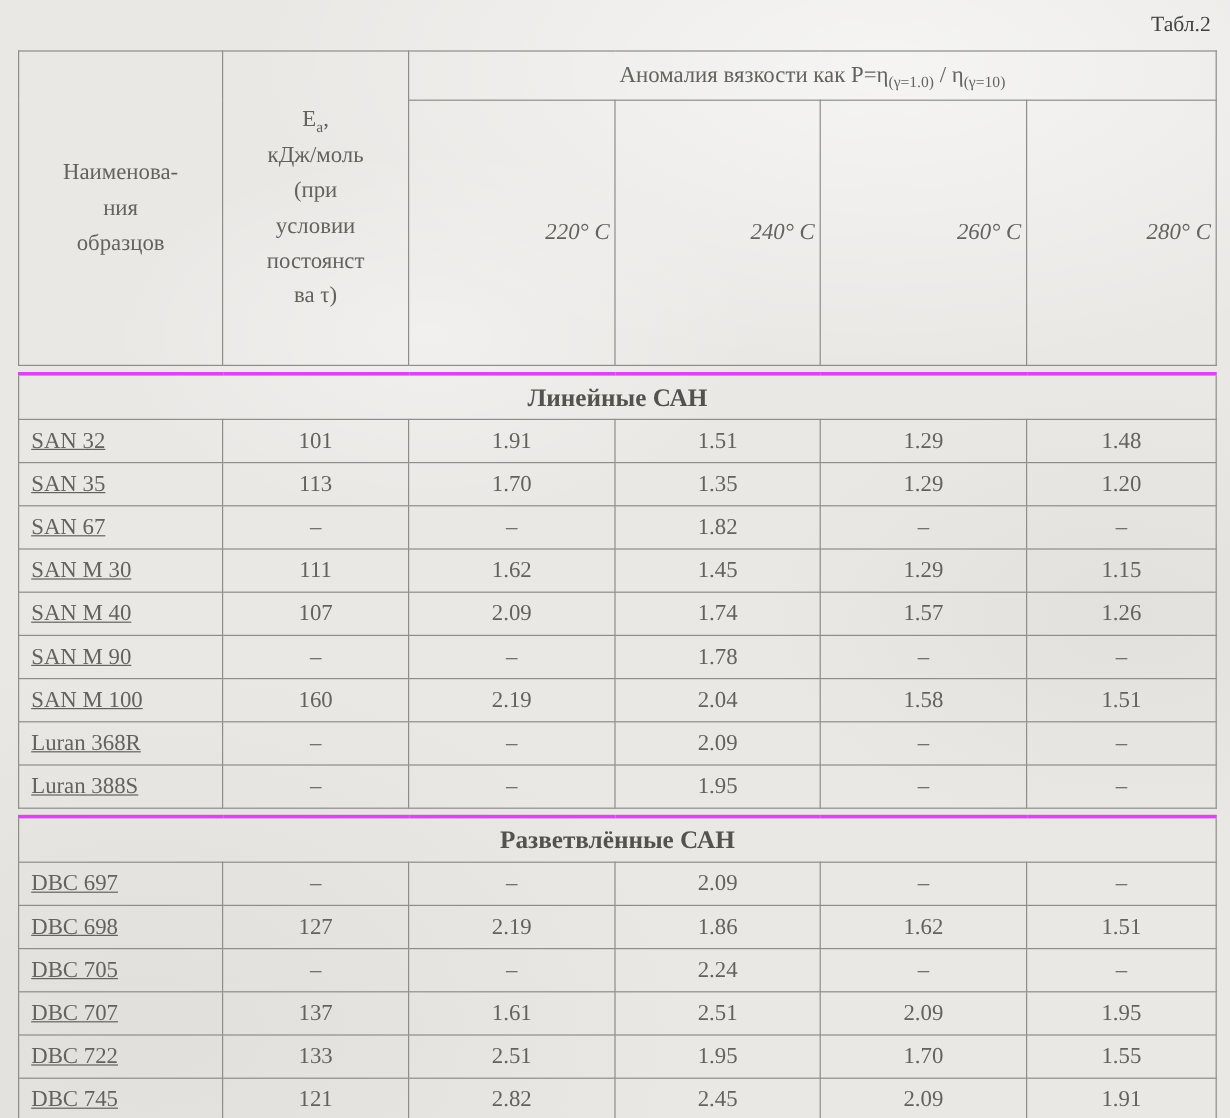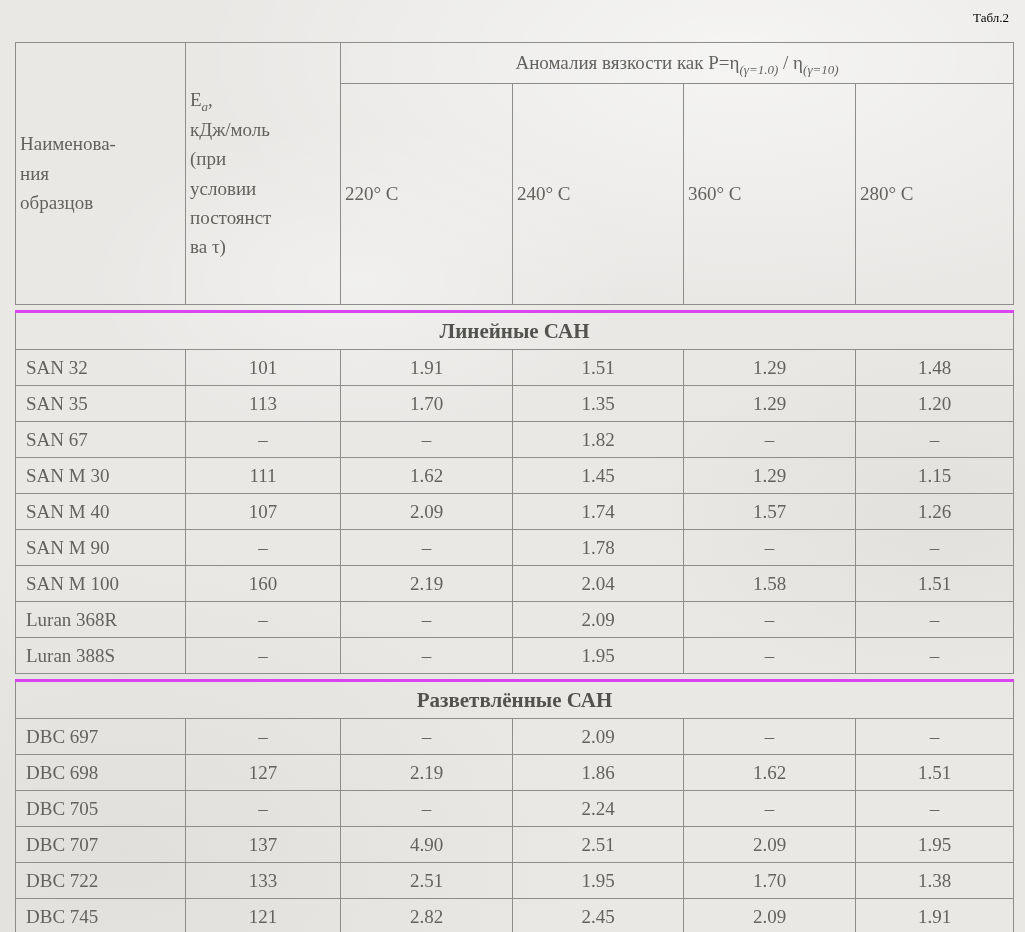--- a/index.html
+++ b/index.html
@@ -17,55 +17,54 @@
       radial-gradient(900px 420px at 72% 6%, rgba(255,255,255,0.55), rgba(255,255,255,0) 60%),
       radial-gradient(760px 520px at 12% 92%, rgba(110,110,100,0.07), rgba(0,0,0,0) 60%),
       radial-gradient(520px 320px at 92% 55%, rgba(110,110,100,0.06), rgba(0,0,0,0) 60%),
       radial-gradient(420px 240px at 35% 30%, rgba(255,255,255,0.35), rgba(255,255,255,0) 65%),
       #e9e8e5;
   }
   .page-label {
     position: absolute;
     top: 10px;
     right: 16px;
-    font-size: 13px;
-    color: #000000;
+    font-size: 18px;
+    color: #404040;
     text-align: right;
   }
   table.main {
     position: absolute;
     left: 15px;
     top: 42px;
     width: 998px;
     border-collapse: collapse;
     table-layout: fixed;
     background: transparent;
   }
   table.main td, table.main th {
     border: 1px solid #8d8d89;
     font-weight: normal;
     font-size: 19px;
     color: #63635e;
     padding: 0 4px;
     overflow: hidden;
   }
   th.anomaly-head { height: 40px; text-align: center; }
-  th.temp-head { height: 220px; text-align: left; vertical-align: middle; }
+  th.temp-head { height: 220px; text-align: right; vertical-align: middle; font-style: italic; }
   th.name-head, th.ea-head {
-    text-align: left;
+    text-align: center;
     vertical-align: middle;
     white-space: pre-line;
     line-height: 1.55;
   }
   .pre { white-space: pre-line; }
   sub {
     font-size: 13px;
     vertical-align: sub;
     line-height: 0;
-    font-style: italic;
   }
   tr.spacer-row td {
     height: 5px;
     padding: 0;
     border-left: none;
     border-right: none;
   }
   tr.section-row td {
     height: 36px;
     text-align: center;
@@ -74,20 +73,21 @@
     color: #52524e;
     border-top: 3px solid #d946ef;
   }
   tr.data-row td {
     height: 35px;
     text-align: center;
   }
   tr.data-row td.name-col {
     text-align: left;
     padding-left: 10px;
+    text-decoration: underline;
   }
 </style>
 </head>
 <body>
 
 <div class="page-label">Табл.2</div>
 
 <table class="main">
   <colgroup>
     <col style="width:170px">
@@ -106,21 +106,21 @@
 кДж/моль
 (при
 условии
 постоянст
 ва τ)</span></th>
       <th class="anomaly-head" colspan="4"><span>Аномалия вязкости как P=η</span><sub>(γ=1.0)</sub><span> / η</span><sub>(γ=10)</sub></th>
     </tr>
     <tr>
       <th class="temp-head">220° C</th>
       <th class="temp-head">240° C</th>
-      <th class="temp-head">360° C</th>
+      <th class="temp-head">260° C</th>
       <th class="temp-head">280° C</th>
     </tr>
   </thead>
   <tbody>
       <tr class="spacer-row">
         <td colspan="6"></td>
       </tr>
       <tr class="section-row">
         <td colspan="6">Линейные САН</td>
       </tr>
@@ -222,32 +222,32 @@
         <td class="name-col">DBC 705</td>
         <td>–</td>
         <td>–</td>
         <td>2.24</td>
         <td>–</td>
         <td>–</td>
       </tr>
       <tr class="data-row">
         <td class="name-col">DBC 707</td>
         <td>137</td>
-        <td>4.90</td>
+        <td>1.61</td>
         <td>2.51</td>
         <td>2.09</td>
         <td>1.95</td>
       </tr>
       <tr class="data-row">
         <td class="name-col">DBC 722</td>
         <td>133</td>
         <td>2.51</td>
         <td>1.95</td>
         <td>1.70</td>
-        <td>1.38</td>
+        <td>1.55</td>
       </tr>
       <tr class="data-row">
         <td class="name-col">DBC 745</td>
         <td>121</td>
         <td>2.82</td>
         <td>2.45</td>
         <td>2.09</td>
         <td>1.91</td>
       </tr>
     </tbody>

